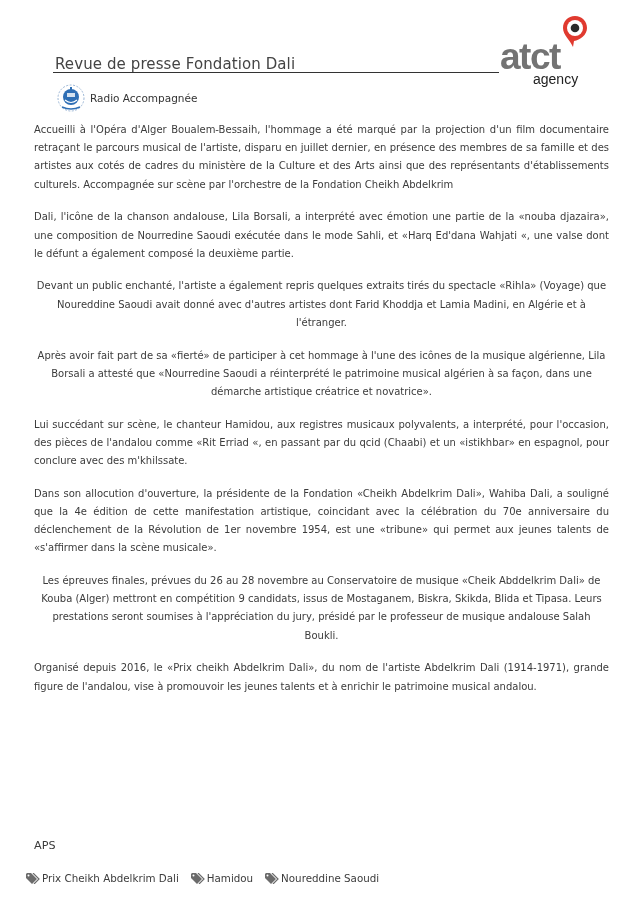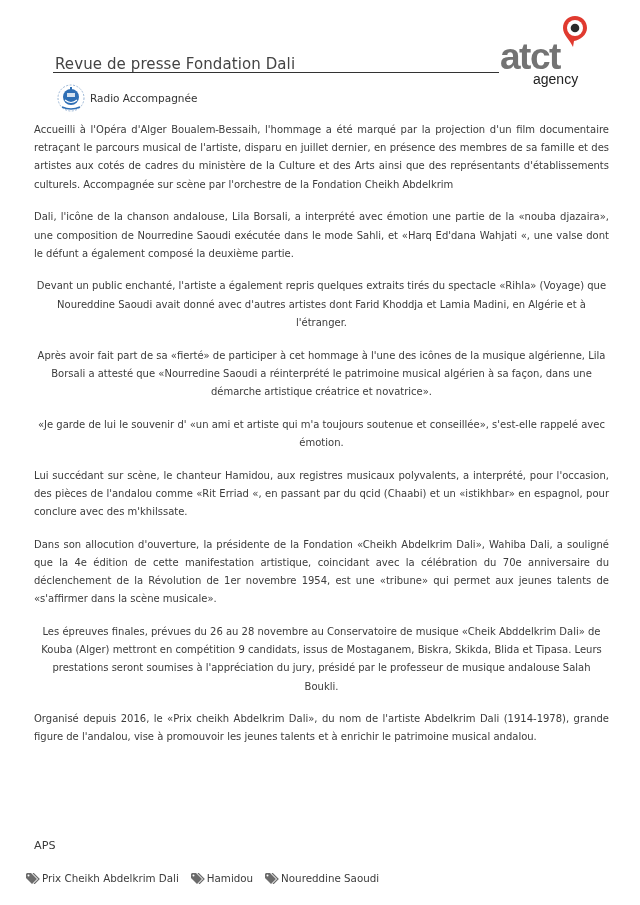--- a/index.html
+++ b/index.html
@@ -154,25 +154,24 @@
     <path d="M6 24 Q15 28 24 24" stroke="#2f6fb5" stroke-width="1.5" fill="none"></path>
   </svg>
   <span class="source-name">Radio Accompagnée</span>
 </div>
 
 <div class="article">
   <p>Accueilli à l'Opéra d'Alger Boualem-Bessaih, l'hommage a été marqué par la projection d'un film documentaire retraçant le parcours musical de l'artiste, disparu en juillet dernier, en présence des membres de sa famille et des artistes aux cotés de cadres du ministère de la Culture et des Arts ainsi que des représentants d'établissements culturels. Accompagnée sur scène par l'orchestre de la Fondation Cheikh Abdelkrim</p>
   <p>Dali, l'icône de la chanson andalouse, Lila Borsali, a interprété avec émotion une partie de la «nouba djazaira», une composition de Nourredine Saoudi exécutée dans le mode Sahli, et «Harq Ed'dana Wahjati «, une valse dont le défunt a également composé la deuxième partie.</p>
   <p class="left">Devant un public enchanté, l'artiste a également repris quelques extraits tirés du spectacle «Rihla» (Voyage) que Noureddine Saoudi avait donné avec d'autres artistes dont Farid Khoddja et Lamia Madini, en Algérie et à l'étranger.</p>
   <p class="left"> Après avoir fait part de sa «fierté» de participer à cet hommage à l'une des icônes de la musique algérienne, Lila Borsali a attesté que «Nourredine Saoudi a réinterprété le patrimoine musical algérien à sa façon, dans une démarche artistique créatrice et novatrice».</p>
-  <p class="left"> «Je garde de lui le souvenir d' «un ami et artiste qui m'a toujours soutenue et conseillée», s'est-elle rappelé avec émotion.</p>
   <p>Lui succédant sur scène, le chanteur Hamidou, aux registres musicaux polyvalents, a interprété, pour l'occasion, des pièces de l'andalou comme «Rit Erriad «, en passant par du qcid (Chaabi) et un «istikhbar» en espagnol, pour conclure avec des m'khilssate.</p>
   <p>Dans son allocution d'ouverture, la présidente de la Fondation «Cheikh Abdelkrim Dali», Wahiba Dali, a souligné que la 4e édition de cette manifestation artistique, coincidant avec la célébration du 70e anniversaire du déclenchement de la Révolution de 1er novembre 1954, est une «tribune» qui permet aux jeunes talents de «s'affirmer dans la scène musicale».</p>
   <p class="left">Les épreuves finales, prévues du 26 au 28 novembre au Conservatoire de musique «Cheik Abddelkrim Dali» de Kouba (Alger) mettront en compétition 9 candidats, issus de Mostaganem, Biskra, Skikda, Blida et Tipasa. Leurs prestations seront soumises à l'appréciation du jury, présidé par le professeur de musique andalouse Salah Boukli.</p>
-  <p>Organisé depuis 2016, le «Prix cheikh Abdelkrim Dali», du nom de l'artiste Abdelkrim Dali (1914-1978), grande figure de l'andalou, vise à promouvoir les jeunes talents et à enrichir le patrimoine musical andalou.</p>
+  <p>Organisé depuis 2016, le «Prix cheikh Abdelkrim Dali», du nom de l'artiste Abdelkrim Dali (1914-1971), grande figure de l'andalou, vise à promouvoir les jeunes talents et à enrichir le patrimoine musical andalou.</p>
 </div>
 
 <div class="signature">APS</div>
 
 <div class="tags">
   <a class="tag">
     <svg class="tag-icon" viewBox="0 0 14 11">
       <path d="M0 1 L0 5 L6 11 L11 6 L5 0 L1 0 Z" fill="#6b6b6b"></path>
       <circle cx="2.5" cy="2.5" r="1" fill="#ffffff"></circle>
       <path d="M7 0 L13 6 L8 11" stroke="#6b6b6b" stroke-width="1.2" fill="none"></path>

